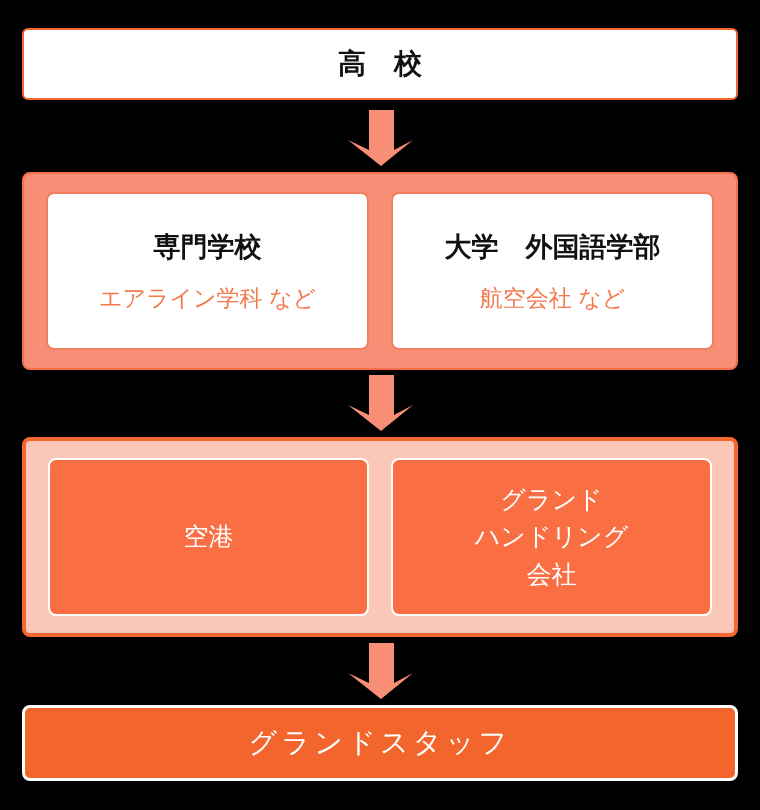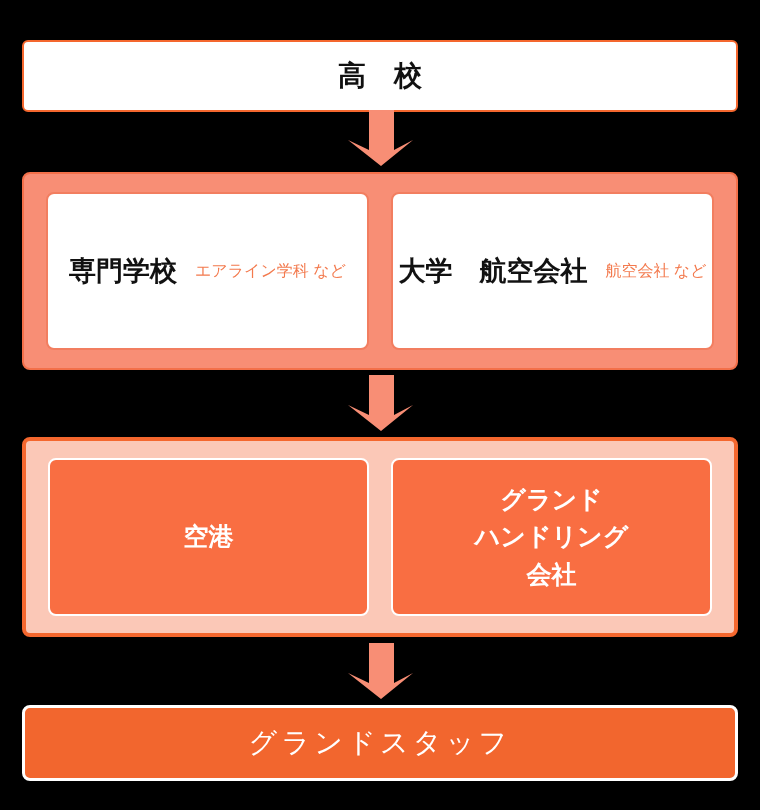--- a/index.html
+++ b/index.html
@@ -14,21 +14,21 @@
     overflow:hidden;
   }
   .node{
     position:absolute;
     box-sizing:border-box;
     border-radius:8px;
     display:flex;align-items:center;justify-content:center;
   }
   
   .box-start{
-    left:22px;top:40px;width:716px;height:72px;
+    left:22px;top:28px;width:716px;height:72px;
     background:var(--white,#fff);
     border:2px solid var(--accent_orange,#f4672e);
     border-radius:6px;
   }
   .box-start .title{
     font-size:28px;font-weight:bold;color:var(--text_dark,#111);
   }
   
   .arrow{
     position:absolute;left:348px;width:65px;height:56px;
@@ -45,47 +45,47 @@
     border:2px solid var(--salmon_border,#f3704a);
     padding:18px 22px;
     gap:22px;
   }
   .edu-card{
     flex:1;height:100%;
     box-sizing:border-box;
     background:var(--white,#fff);
     border:2px solid var(--card_border,#f27e60);
     border-radius:8px;
-    display:flex;flex-direction:row;align-items:center;justify-content:center;
+    display:flex;flex-direction:column;align-items:center;justify-content:center;
     gap:18px;
   }
   .edu-card .title{
     font-size:27px;font-weight:bold;color:var(--text_dark,#111);
   }
   .edu-card .subtitle{
-    font-size:16px;color:var(--subtitle_orange,#f37a4e);
+    font-size:23px;color:var(--subtitle_orange,#f37a4e);
   }
   
   .group-employers{
     left:22px;top:437px;width:716px;height:200px;
     background:var(--pink,#fbc8b7);
     border:4px solid var(--accent_orange,#f4672e);
     padding:17px 22px;
     gap:22px;
   }
   .emp-card{
     flex:1;height:100%;
     box-sizing:border-box;
     background:var(--box_orange,#f96e42);
     border:2px solid var(--white,#fff);
     border-radius:8px;
     display:flex;align-items:center;justify-content:center;
   }
   .emp-card .label{
-    font-size:25px;font-weight:bold;color:var(--white,#fff);
+    font-size:25px;font-weight:normal;color:var(--white,#fff);
     text-align:center;line-height:1.5;white-space:pre-line;
   }
   
   .box-goal{
     left:22px;top:705px;width:716px;height:76px;
     background:var(--deep_orange,#f2662e);
     border:3px solid var(--white,#fff);
   }
   .box-goal .title{
     font-size:28px;font-weight:normal;color:var(--white,#fff);
@@ -106,21 +106,21 @@
       <polygon points="21,0 46,0 46,40 65,30 33,56 0,30 21,40"></polygon>
     </svg>
   </div>
 
   <div class="node group-education">
     <div class="edu-card">
       <span class="title">専門学校</span>
       <span class="subtitle">エアライン学科 など</span>
     </div>
     <div class="edu-card">
-      <span class="title">大学　航空会社</span>
+      <span class="title">大学　外国語学部</span>
       <span class="subtitle">航空会社 など</span>
     </div>
   </div>
 
   <div class="arrow arrow-2">
     <svg viewBox="0 0 65 56" aria-hidden="true">
       <polygon points="21,0 46,0 46,40 65,30 33,56 0,30 21,40"></polygon>
     </svg>
   </div>
 

